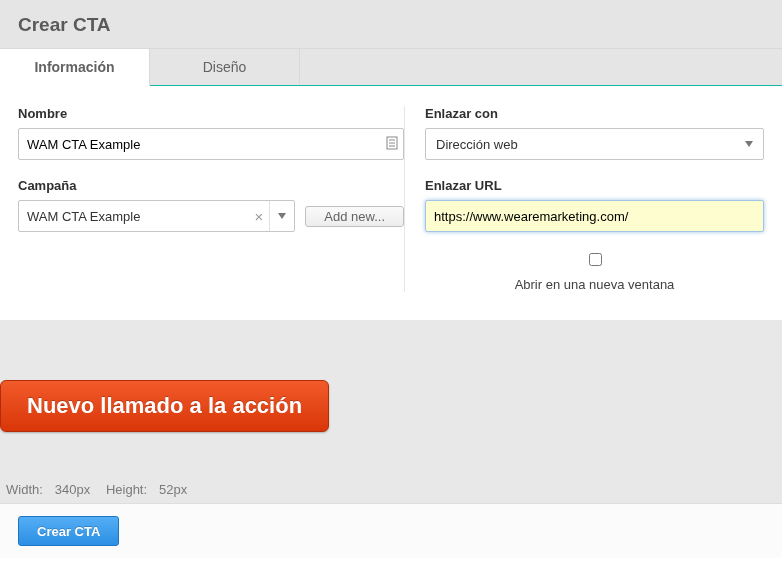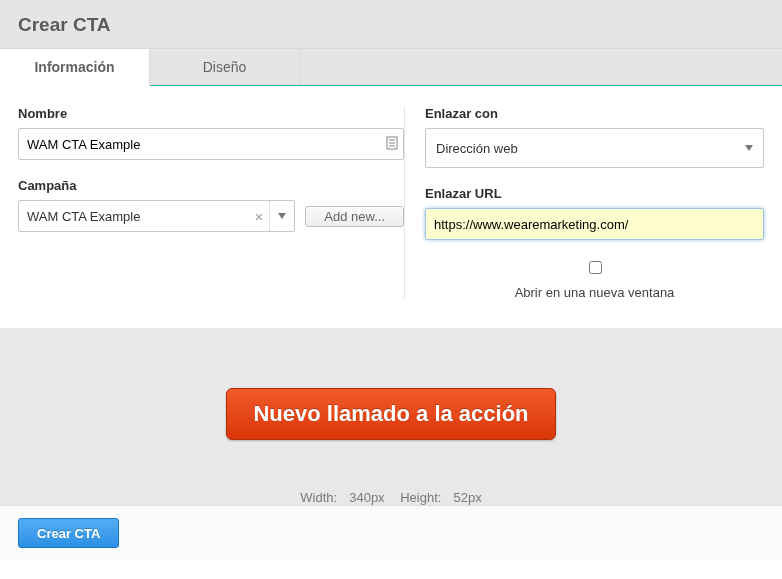--- a/index.html
+++ b/index.html
@@ -96,21 +96,21 @@
     padding: 0 18px;
     border: 1px solid #c0c0c0;
     border-radius: 3px;
     background: linear-gradient(#fafafa, #ededed);
     color: #636363;
     font-size: 13px;
     cursor: pointer;
   }
   .select {
     position: relative;
-    height: 40px;
+    height: 32px;
     border: 1px solid #c6c6c6;
     border-radius: 2px;
     background: #fff;
     display: flex; align-items: center;
     padding: 0 10px;
     font-size: 13px;
     justify-content: space-between;
   }
   .select svg { width: 8px; height: 6px; fill: #777; }
   .url-input {
@@ -121,22 +121,21 @@
     border-radius: 2px;
     font-size: 13px;
     background: #fdfdcf;
     box-shadow: 0 0 4px rgba(100,160,220,0.6);
     outline: none;
   }
   .checkbox-row { display: flex; align-items: center; gap: 8px; margin-top: 16px; font-size: 13px; color: #424242; flex-direction: column;}
   .checkbox-row input { width: 13px; height: 13px; }
   .preview-area {
     background: #e8e8e8;
-    padding: 60px 0 0 0;
-    text-align: center;
+    padding: 60px 0 6px 0;
   }
   .cta-button {
     display: inline-block;
     background: linear-gradient(#f25a2a, #d93609);
     border: 1px solid #b22c08;
     color: #fff;
     font-size: 22px;
     font-weight: 600;
     padding: 12px 26px;
     border-radius: 6px;

